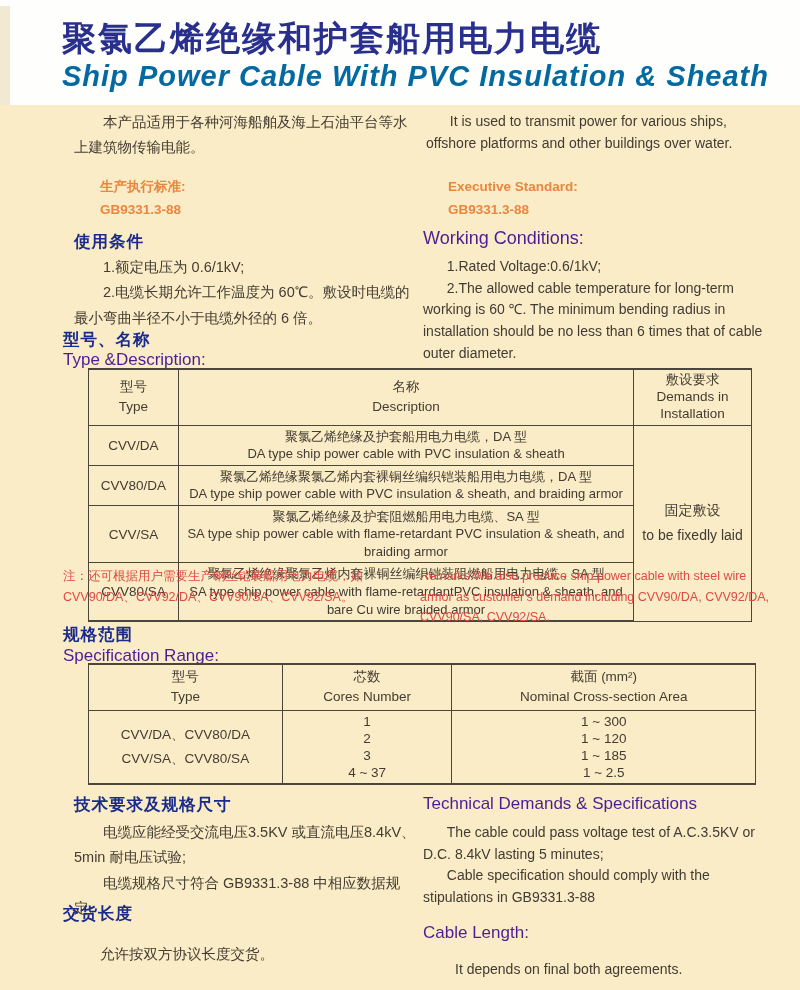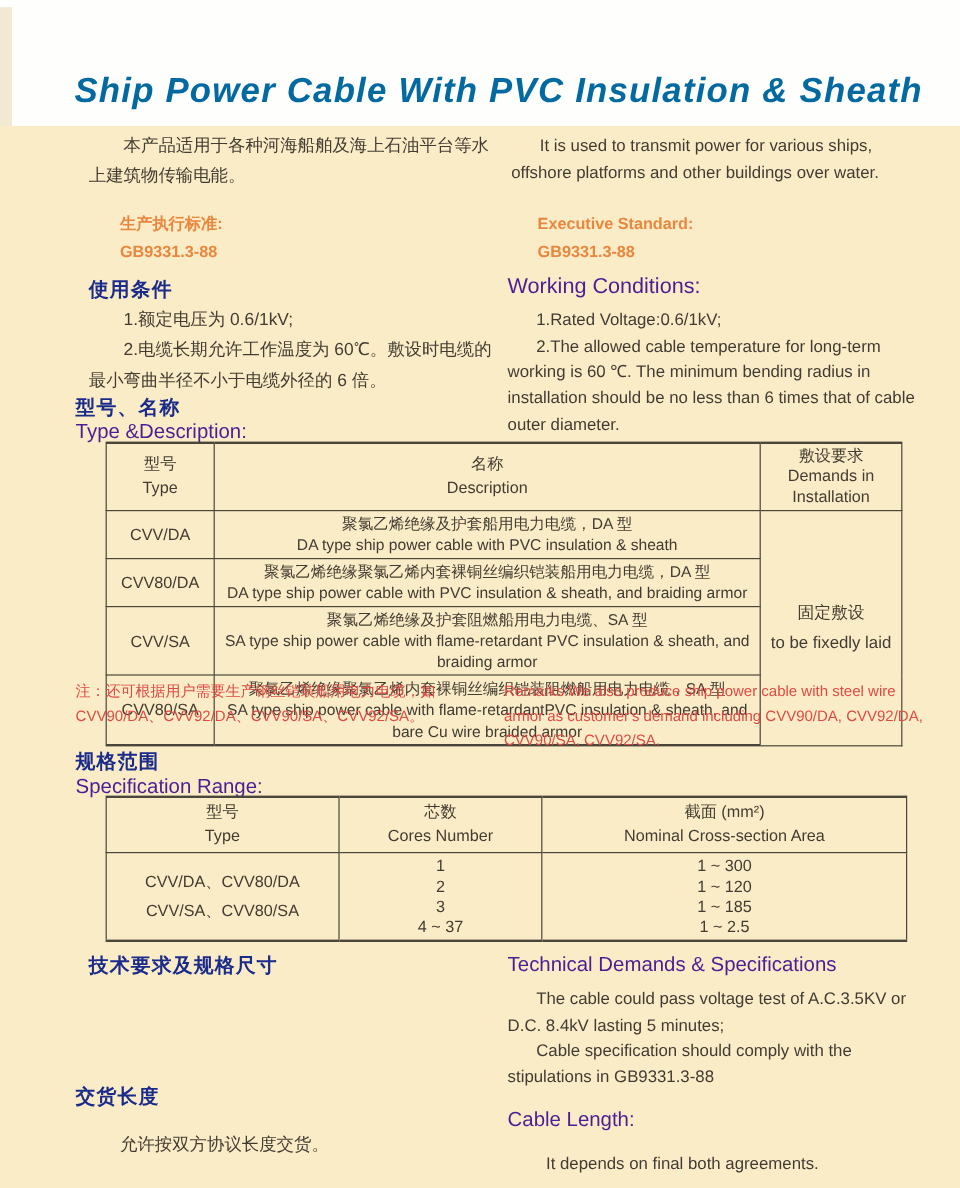--- a/index.html
+++ b/index.html
@@ -54,20 +54,21 @@
   .stack-line{display:block;font-size:13.5px;line-height:17px;color:#433c32;}
   .type2-line{display:block;font-size:13.5px;line-height:24px;color:#433c32;}
 </style>
 </head>
 <body>
 
 <div class="page">
 
   <div class="header-band">
     <div class="header-strip"></div>
+    <div class="title-zh">聚氯乙烯绝缘和护套船用电力电缆</div>
     <div class="title-en">Ship Power Cable With PVC Insulation &amp; Sheath</div>
   </div>
 
   <div class="abs en-body" style="left:426px;top:111px;width:352px;">
     <p class="indent15">It is used to transmit power for various ships, offshore platforms and other buildings over water.</p>
   </div>
   <div class="abs zh-body" style="left:74px;top:110px;width:338px;">
     <p class="indent2">本产品适用于各种河海船舶及海上石油平台等水上建筑物传输电能。</p>
   </div>
 
@@ -193,20 +194,24 @@
         <span class="stack-line">1 ~ 300</span>
         <span class="stack-line">1 ~ 120</span>
         <span class="stack-line">1 ~ 185</span>
         <span class="stack-line">1 ~ 2.5</span>
       </td>
     </tr>
   </tbody>
     </table>
 
   <div class="abs blue-h-zh" style="left:74px;top:794px;">技术要求及规格尺寸</div>
+  <div class="abs zh-body" style="left:74px;top:820px;width:342px;">
+    <p class="indent2">电缆应能经受交流电压3.5KV 或直流电压8.4kV、5min 耐电压试验;</p>
+    <p class="indent2">电缆规格尺寸符合 GB9331.3-88 中相应数据规定。</p>
+  </div>
   <div class="abs blue-h-en" style="left:423px;top:794px;">Technical Demands &amp; Specifications</div>
   <div class="abs en-body" style="left:423px;top:822px;width:356px;">
     <p class="indent15">The cable could pass voltage test of A.C.3.5KV or D.C. 8.4kV lasting 5 minutes;</p>
     <p class="indent15">Cable specification should comply with the stipulations in GB9331.3-88</p>
   </div>
 
   <div class="abs blue-h-zh" style="left:63px;top:903px;">交货长度</div>
   <div class="abs zh-body" style="left:100px;top:942px;">允许按双方协议长度交货。</div>
   <div class="abs blue-h-en" style="left:423px;top:903px;margin-top:20px;">Cable Length:</div>
   <div class="abs en-body" style="left:455px;top:943px;margin-top:16px;">It depends on final both agreements.</div>

